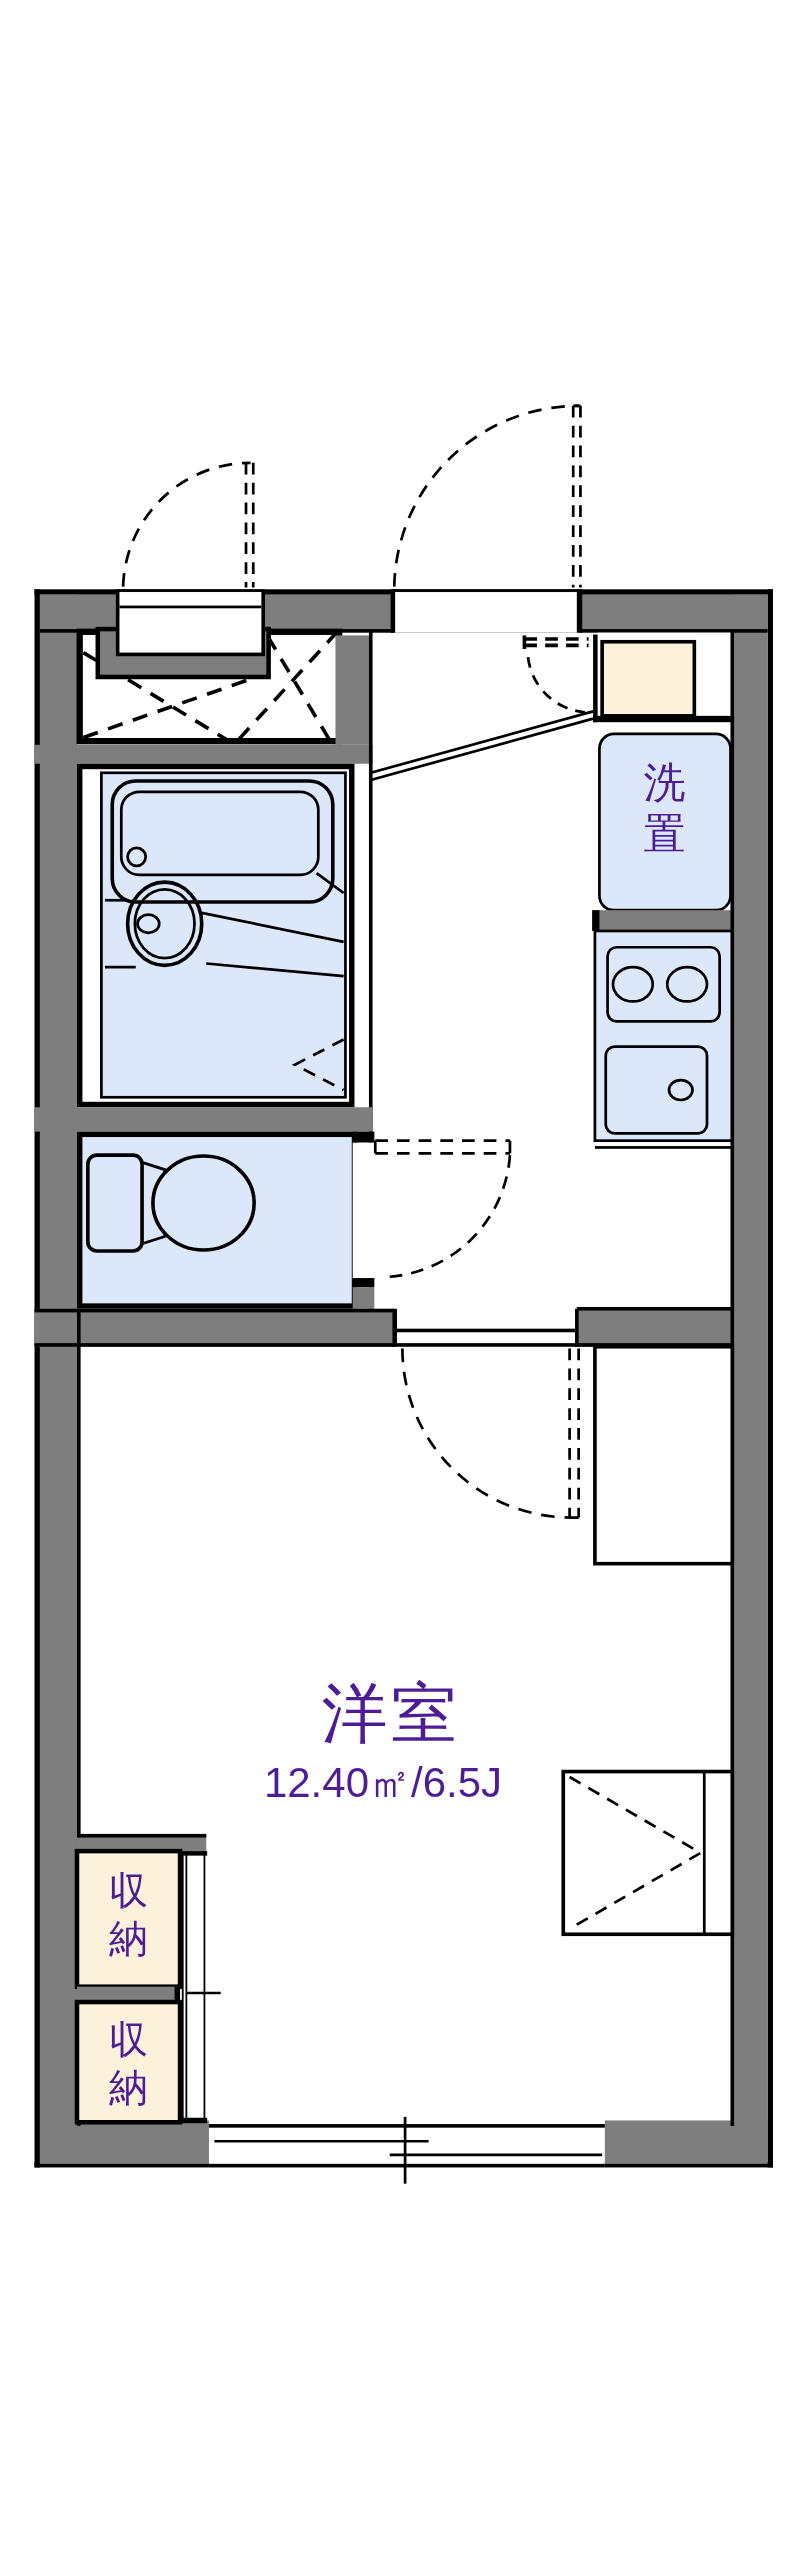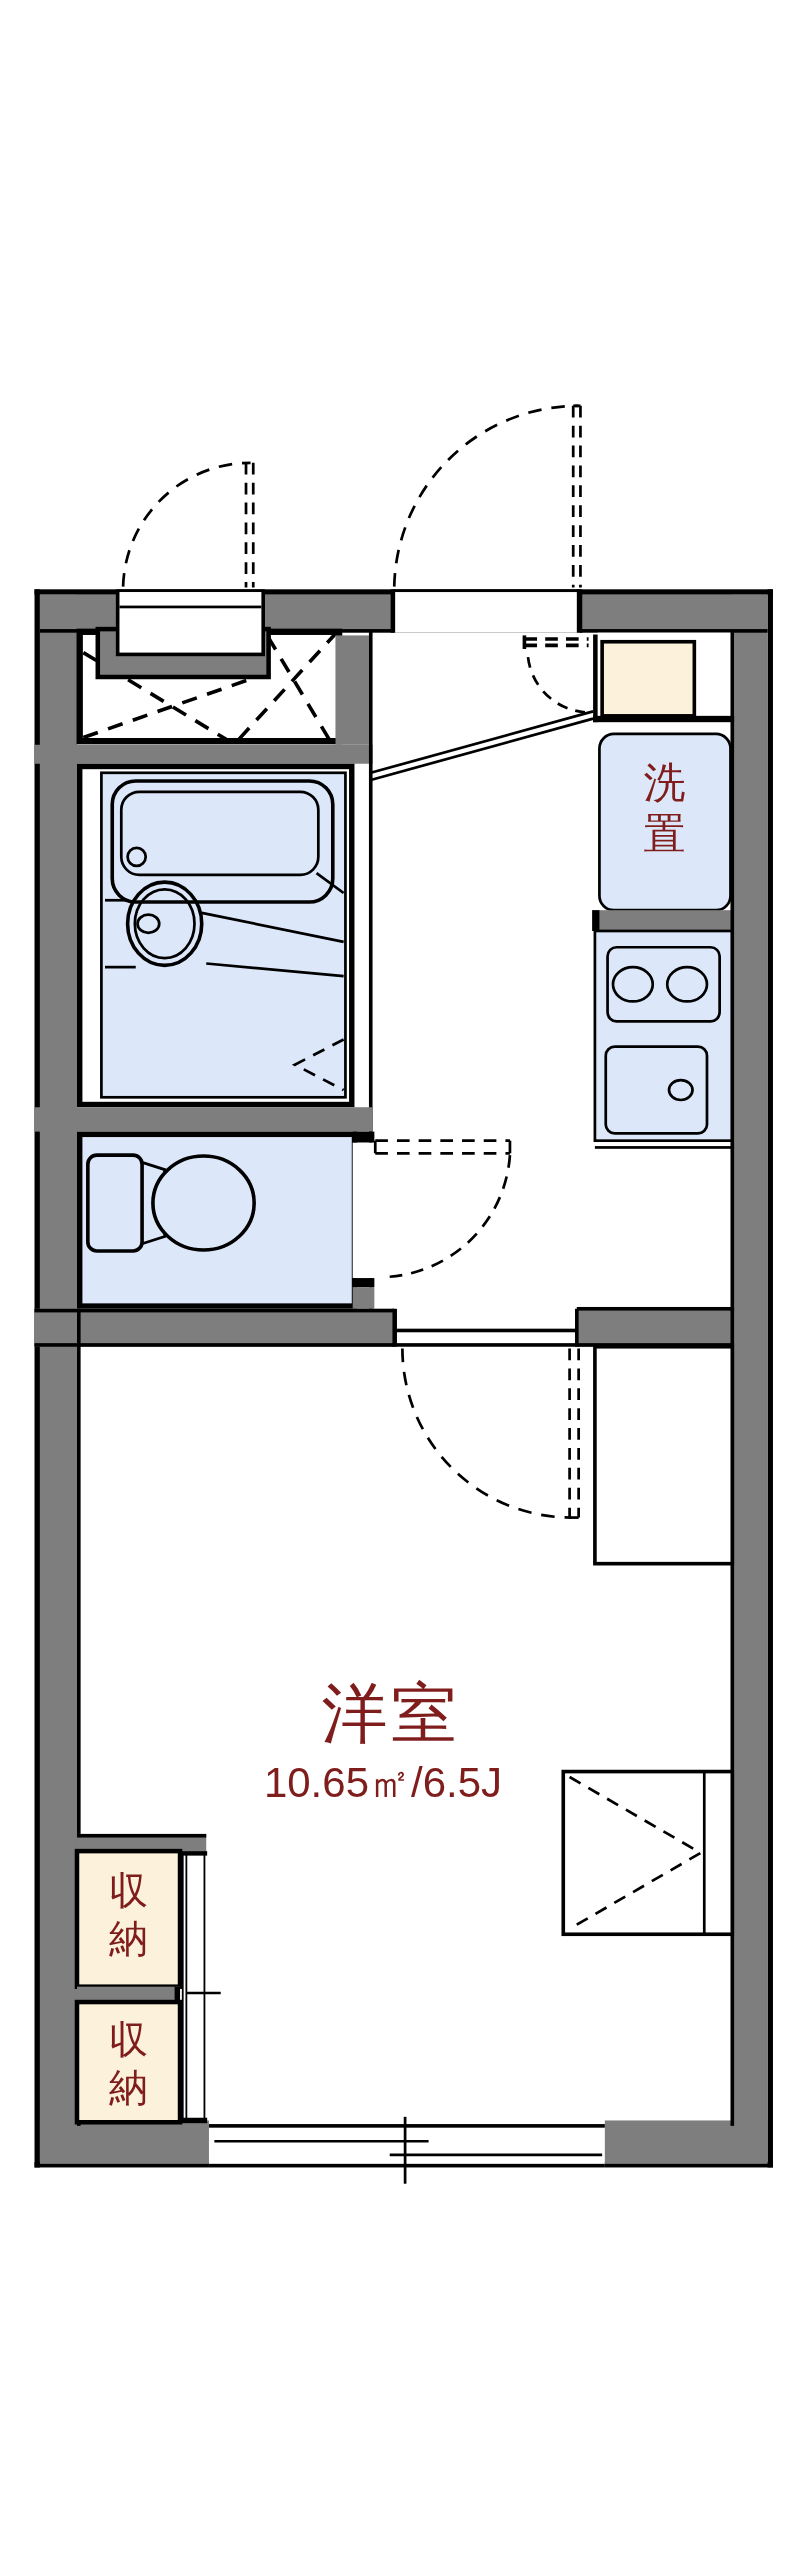--- a/index.html
+++ b/index.html
@@ -1,19 +1,19 @@
 <!DOCTYPE html>
 <html style="font-size:14.5px"><head>
 <meta charset="utf-8">
 <style>
   html,body{margin:0;padding:0;background:#ffffff;}
   .canvas{position:relative;width:812px;height:2576px;background:#ffffff;overflow:hidden;
           font-family:"Liberation Sans","DejaVu Sans",sans-serif;}
   .plan-svg{position:absolute;left:0;top:0;}
-  .label{position:absolute;color:#7f1d1d;}
+  .label{position:absolute;color:#4c1d95;}
   .label-room{left:287px;top:1669px;width:208px;font-size:66px;letter-spacing:3.6px;text-align:center;white-space:nowrap;}
   .label-area{left:193px;top:1755px;width:380px;font-size:42px;text-align:center;white-space:nowrap;}
   .label-vert{width:47px;text-align:center;word-break:break-all;line-height:1.22;}
   .label-laundry{left:641px;top:757px;font-size:42px;}
   .label-sto1{left:105px;top:1867px;font-size:39px;}
   .label-sto2{left:105px;top:2016px;font-size:39px;}
 </style>
 </head>
 <body>
 
@@ -182,19 +182,19 @@
   <rect x="231" y="2394" width="438" height="4" fill="#000"></rect>
   <g stroke="#000" stroke-width="3">
     <line x1="237" y1="2369" x2="474" y2="2369"></line>
     <line x1="431" y1="2384" x2="666" y2="2384"></line>
   </g>
   <line x1="448" y1="2342" x2="448" y2="2416" stroke="#000" stroke-width="3"></line>
 
 </svg>
 
 <div class="label label-room">洋室</div>
-<div class="label label-area">10.65㎡/6.5J</div>
+<div class="label label-area">12.40㎡/6.5J</div>
 <div class="label label-vert label-laundry">洗置</div>
 <div class="label label-vert label-sto1">収納</div>
 <div class="label label-vert label-sto2">収納</div>
 
 </div>
 
 
 </body></html>

